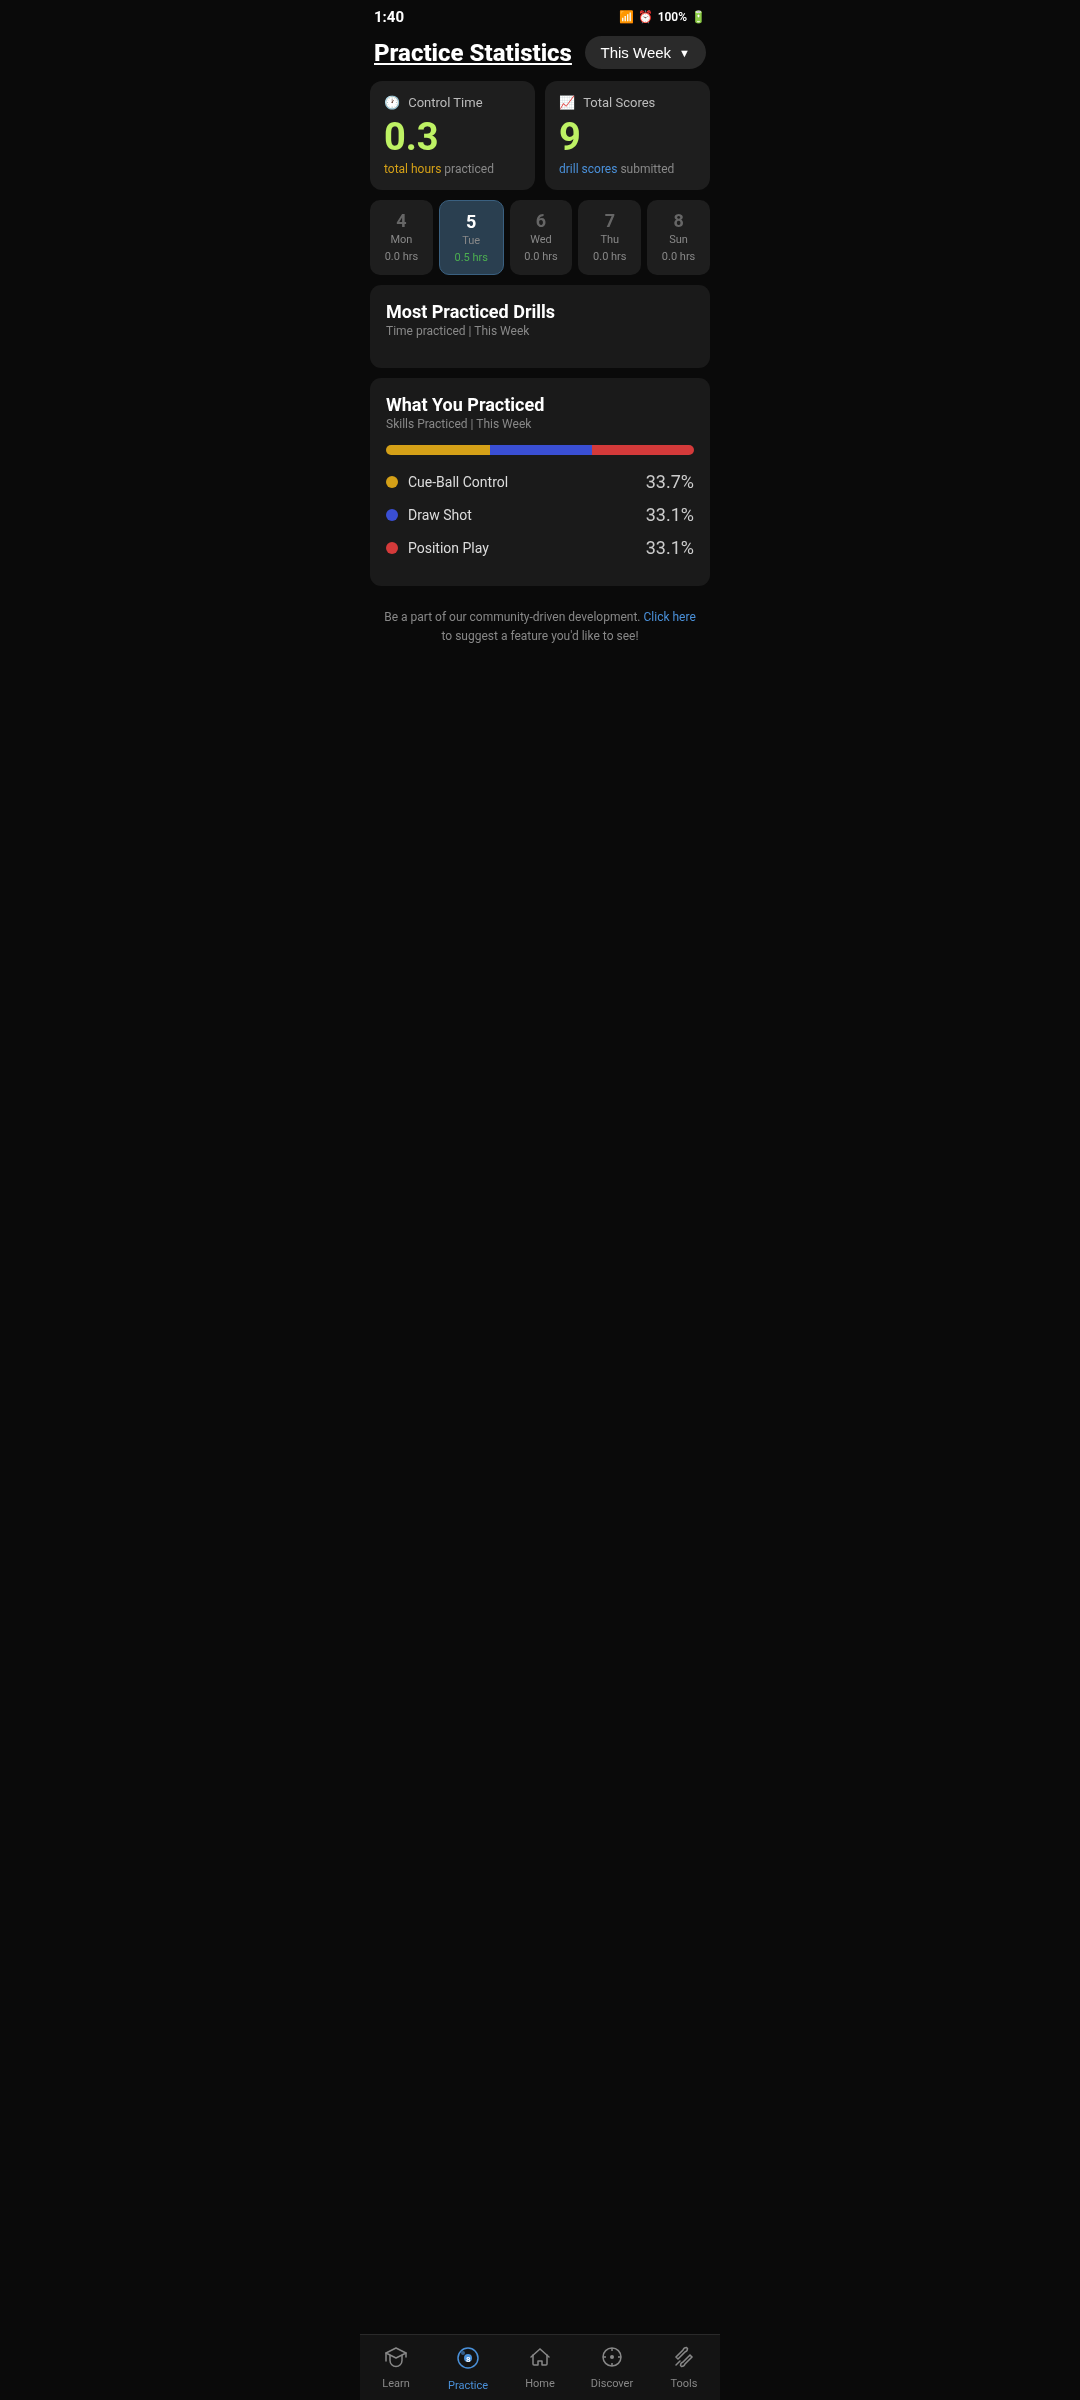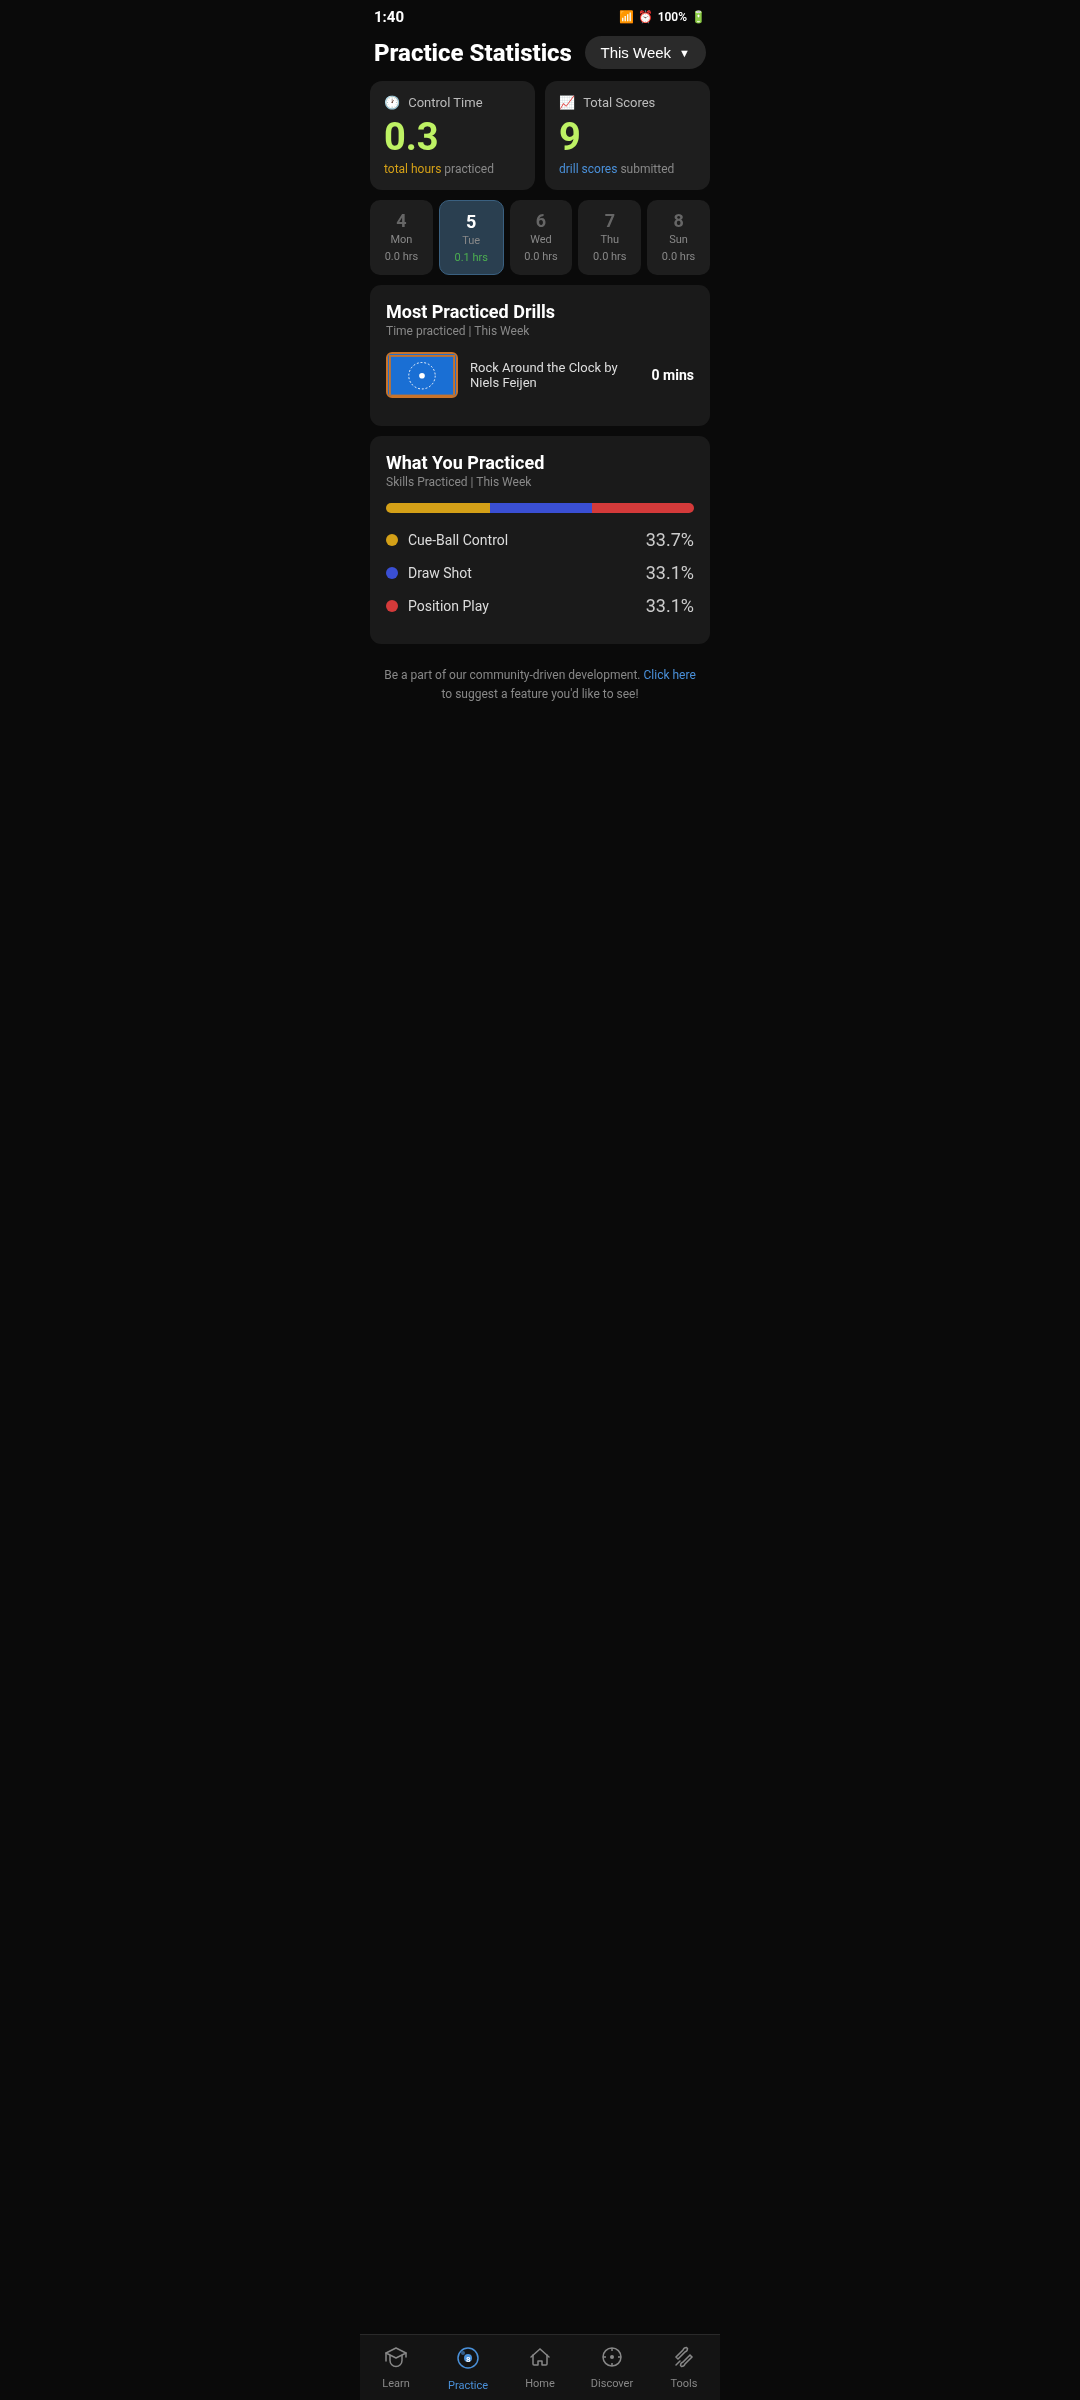--- a/index.html
+++ b/index.html
@@ -32,20 +32,21 @@
     .header {
       display: flex;
       justify-content: space-between;
       align-items: center;
       padding: 6px 14px 12px;
     }
     .page-title {
       font-size: 24px;
       font-weight: 800;
       color: #fff;
+      text-decoration: underline;
     }
     .week-selector {
       background: #2a2a2a;
       border: none;
       border-radius: 22px;
       padding: 8px 16px;
       color: #fff;
       font-size: 15px;
       display: flex;
       align-items: center;
@@ -297,21 +298,21 @@
 
 <div class="day-selector" id="day-selector">
     <div class="day-card inactive">
     <div class="day-number">4</div>
     <div class="day-name">Mon</div>
     <div class="day-hours">0.0 hrs</div>
   </div>
     <div class="day-card active">
     <div class="day-number">5</div>
     <div class="day-name">Tue</div>
-    <div class="day-hours">0.1 hrs</div>
+    <div class="day-hours">0.5 hrs</div>
   </div>
     <div class="day-card inactive">
     <div class="day-number">6</div>
     <div class="day-name">Wed</div>
     <div class="day-hours">0.0 hrs</div>
   </div>
     <div class="day-card inactive">
     <div class="day-number">7</div>
     <div class="day-name">Thu</div>
     <div class="day-hours">0.0 hrs</div>
@@ -321,32 +322,20 @@
     <div class="day-name">Sun</div>
     <div class="day-hours">0.0 hrs</div>
   </div>
   </div>
 
 <div class="section-card">
   <div class="section-title">Most Practiced Drills</div>
   <div class="section-subtitle">Time practiced | This Week</div>
 
 
-  <div class="drill-item">
-    <div class="drill-thumb">
-      <svg viewBox="0 0 72 46" xmlns="http://www.w3.org/2000/svg">
-        <rect width="72" height="46" fill="#1a6fd4"></rect>
-        <rect x="2" y="2" width="68" height="42" fill="none" stroke="#c8732a" stroke-width="2"></rect>
-        <circle cx="36" cy="23" r="14" fill="none" stroke="white" stroke-width="1" stroke-dasharray="2,2"></circle>
-        <circle cx="36" cy="23" r="3" fill="white"></circle>
-      </svg>
-    </div>
-    <div class="drill-info">Rock Around the Clock by Niels Feijen</div>
-    <div class="drill-time">0 mins</div>
-  </div>
 </div>
 
 <div class="section-card">
   <div class="section-title">What You Practiced</div>
   <div class="section-subtitle">Skills Practiced | This Week</div>
 
   <div class="skills-bar">
     <div class="skills-bar-yellow" style="width:33.7%"></div>
     <div class="skills-bar-blue" style="width:33.1%"></div>
     <div class="skills-bar-red" style="width:33.1%"></div>

